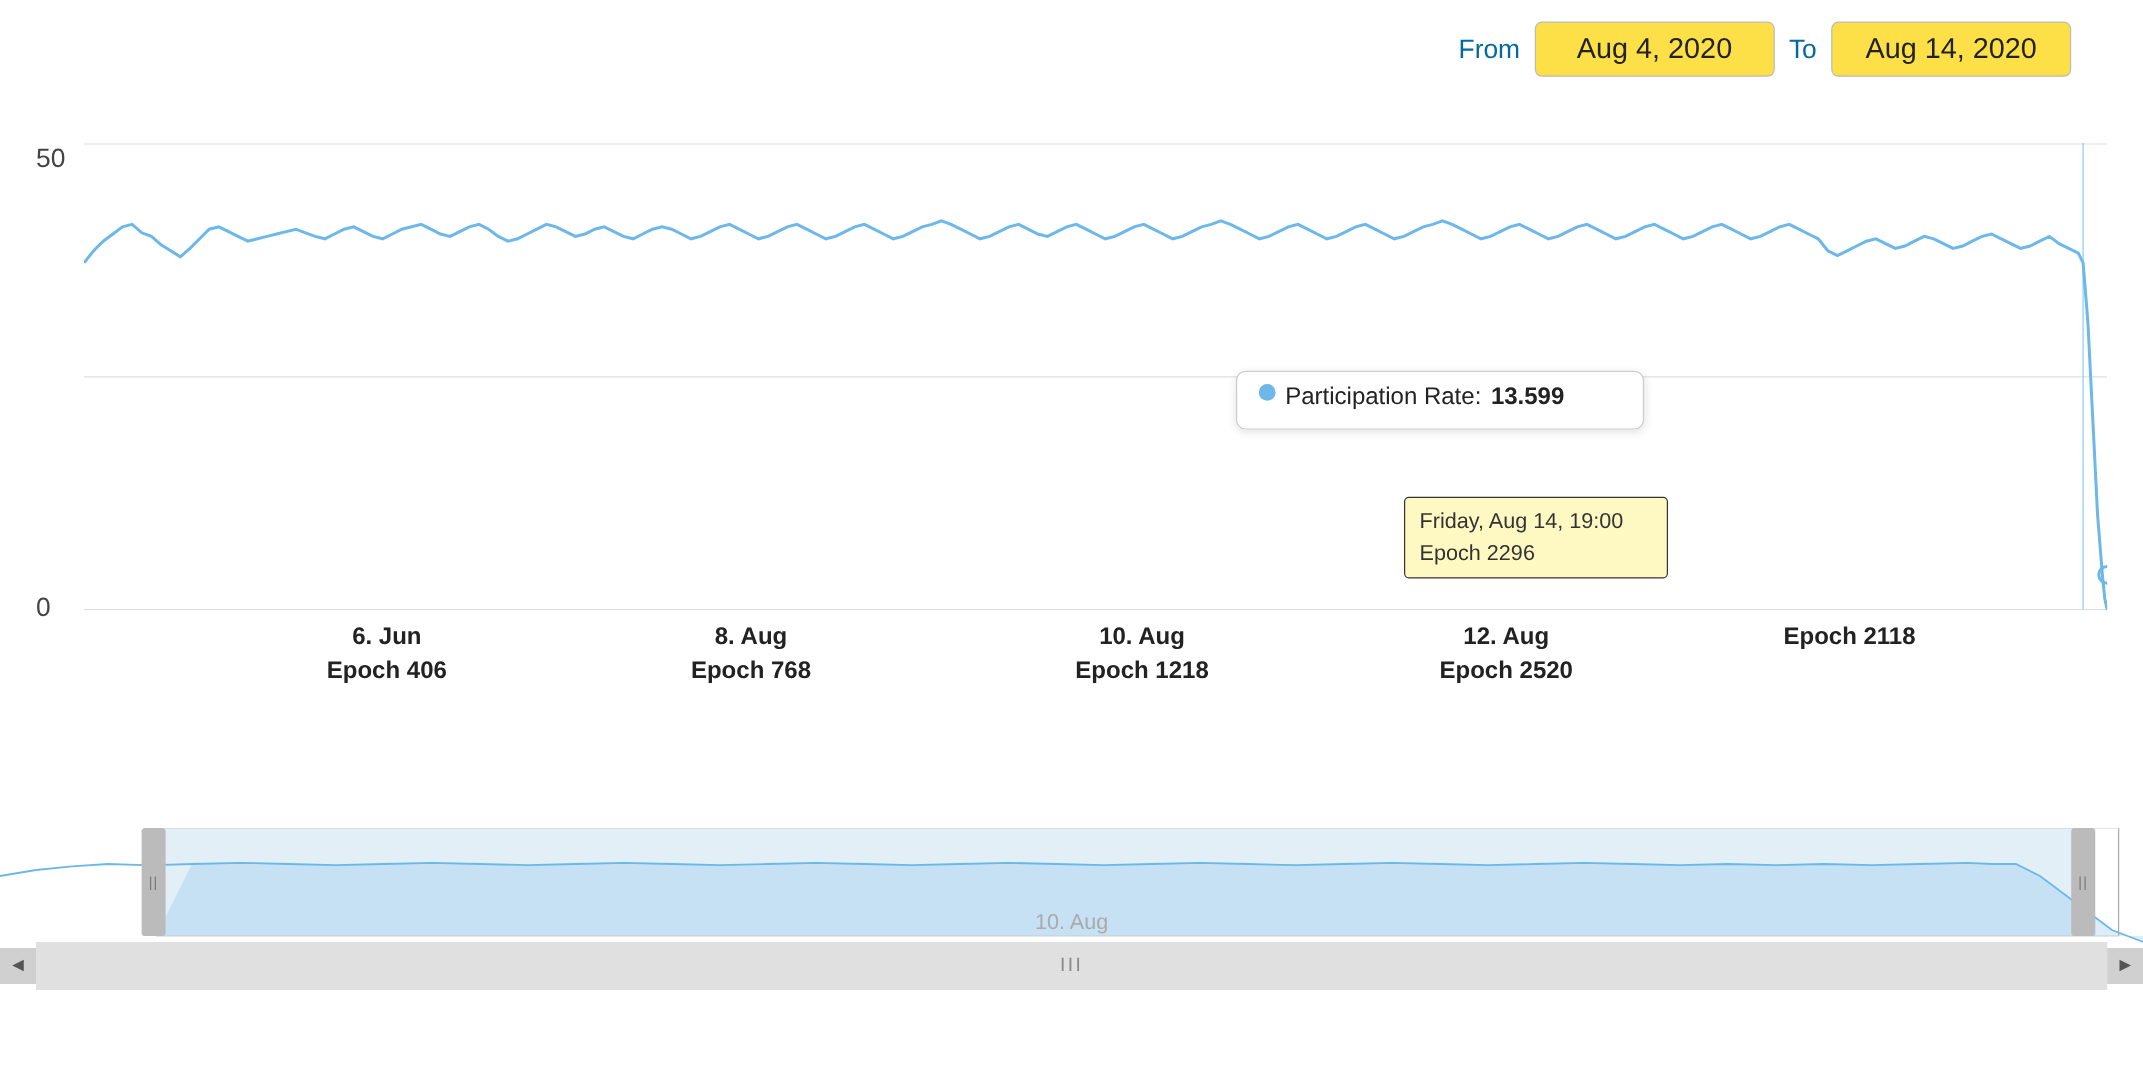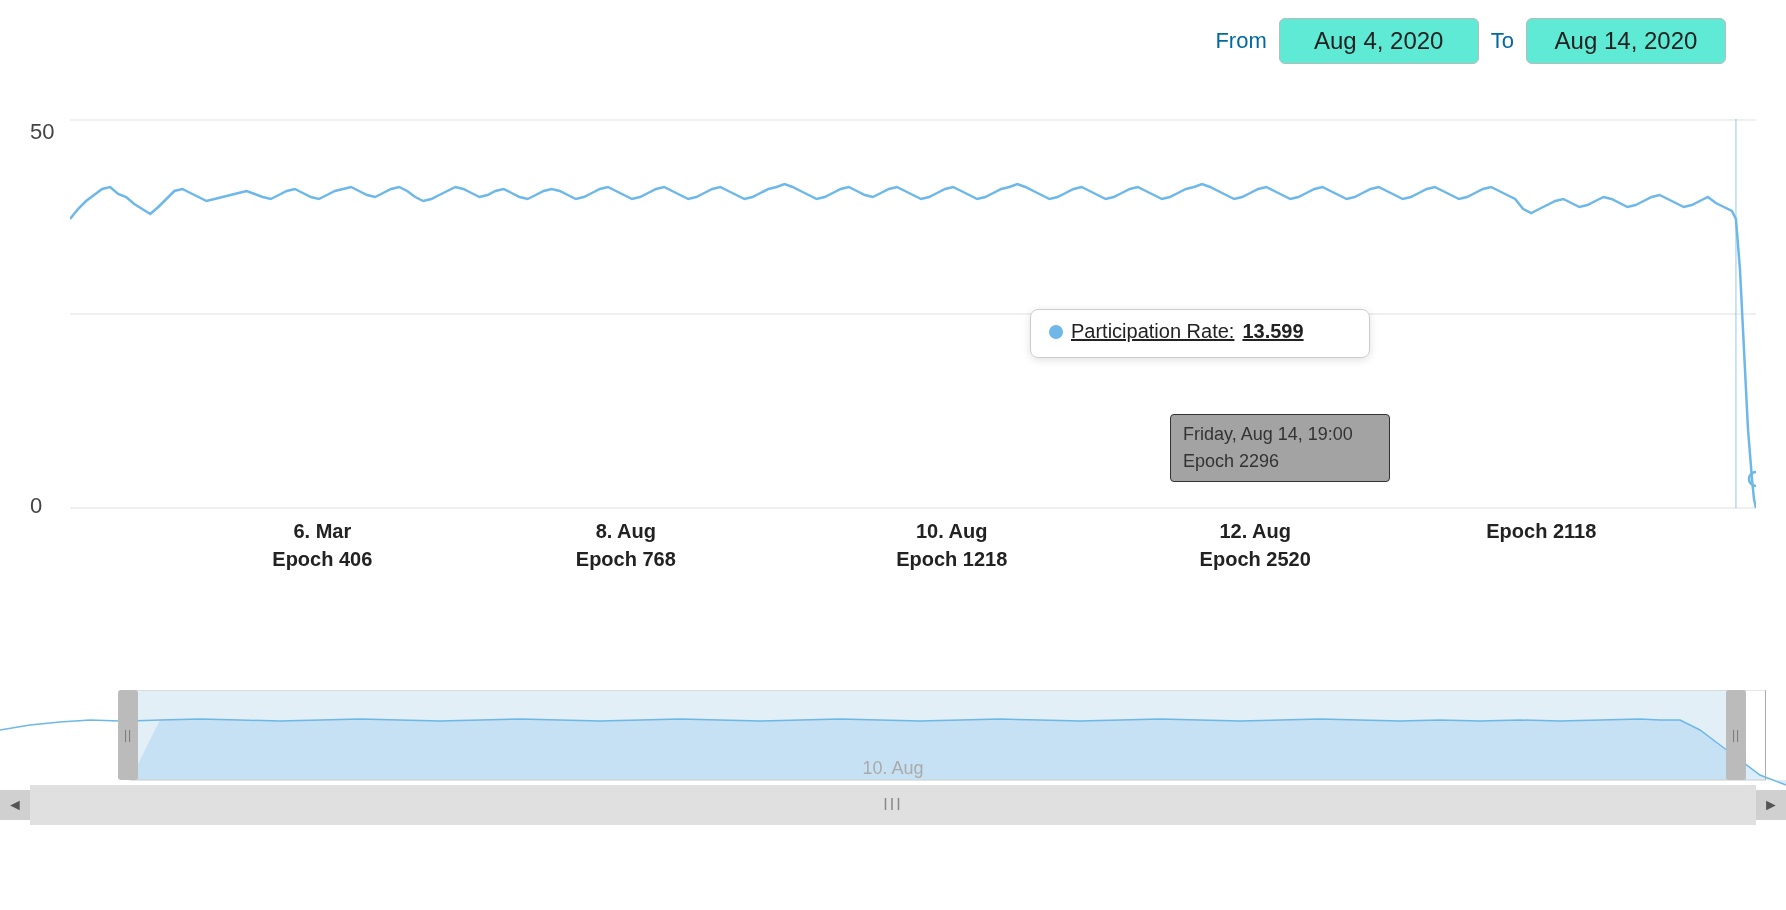--- a/index.html
+++ b/index.html
@@ -32,21 +32,21 @@
       font-size: 22px;
       color: #0369a1;
       font-weight: 400;
     }
     .date-input {
       border: 1.5px solid #bbb;
       border-radius: 6px;
       padding: 8px 18px;
       font-size: 24px;
       color: #222;
-      background: #5eead4;
+      background: #fde047;
       min-width: 200px;
       text-align: center;
     }
 
     
     .chart-area {
       position: absolute;
       top: 100px;
       left: 0;
       right: 0;
@@ -103,36 +103,35 @@
       background: rgba(255,255,255,0.97);
       border: 1.5px solid #ccc;
       border-radius: 8px;
       padding: 10px 18px;
       font-size: 20px;
       color: #222;
       box-shadow: 0 2px 8px rgba(0,0,0,0.12);
     }
     .tooltip-rate {
       display: flex;
-      align-items: center;
+      align-items: flex-start;
       gap: 8px;
       margin-bottom: 4px;
-      text-decoration: underline;
     }
     .tooltip-dot {
       width: 14px;
       height: 14px;
       border-radius: 50%;
       background: #6db8e8;
       display: inline-block;
       flex-shrink: 0;
     }
     .tooltip-date-box {
       position: absolute;
-      background: #a3a3a3;
+      background: #fef9c3;
       border: 1.5px solid #333;
       border-radius: 4px;
       padding: 6px 12px;
       font-size: 18px;
       color: #333;
       line-height: 1.5;
     }
 
     
     .navigator {
@@ -504,21 +503,21 @@
       
       <div class="tooltip-date-box" style="position:absolute; top:295px; left:1100px; min-width:220px;">
         <div>Friday, Aug 14, 19:00</div>
         <div>Epoch 2296</div>
       </div>
 
     </div>
 
     <div class="x-axis">
       <div class="x-label" style="left:12%;">
-        <div>6. Mar</div>
+        <div>6. Jun</div>
         <div>Epoch 406</div>
       </div>
       <div class="x-label" style="left:30%;">
         <div>8. Aug</div>
         <div>Epoch 768</div>
       </div>
       <div class="x-label" style="left:49%;">
         <div>10. Aug</div>
         <div>Epoch 1218</div>
       </div>

